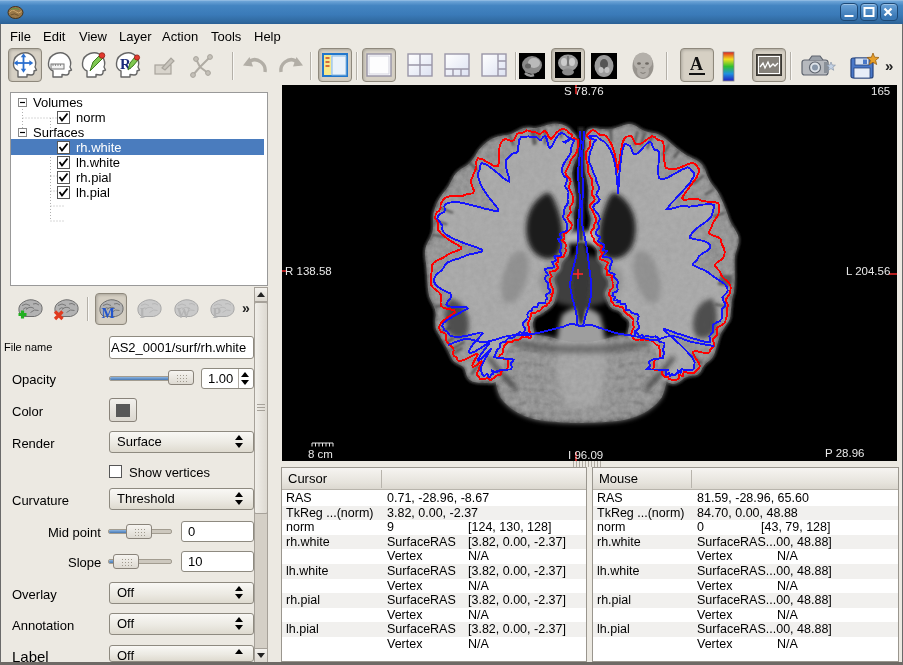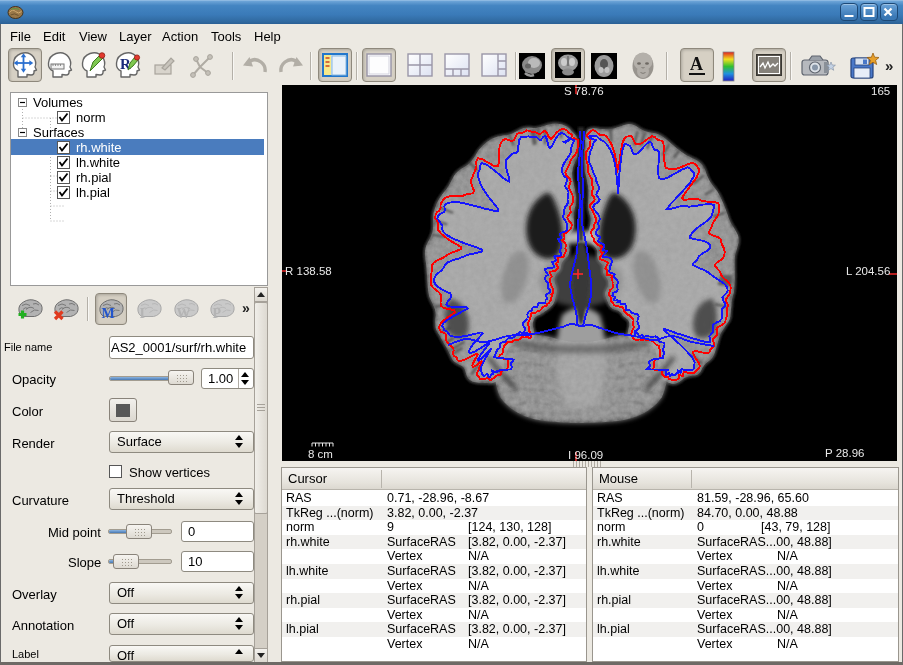--- a/index.html
+++ b/index.html
@@ -331,21 +331,21 @@
 <div class="a" style="left:12px;top:587px;font-size:13px">Overlay</div>
 <div class="combo a" style="left:109px;top:582px;width:145px;height:22px"></div>
 <div class="a" style="left:117px;top:585px;font-size:13px">Off</div>
 <div class="ar a" style="left:235px;top:586px;border-bottom:5px solid #000"></div>
     <div class="ar a" style="left:235px;top:594px;border-top:5px solid #000"></div>
 <div class="a" style="left:12px;top:618px;font-size:13px">Annotation</div>
 <div class="combo a" style="left:109px;top:613px;width:145px;height:22px"></div>
 <div class="a" style="left:117px;top:616px;font-size:13px">Off</div>
 <div class="ar a" style="left:235px;top:617px;border-bottom:5px solid #000"></div>
     <div class="ar a" style="left:235px;top:625px;border-top:5px solid #000"></div>
-<div class="a" style="left:12px;top:648px;font-size:11px">Label</div>
+<div class="a" style="left:12px;top:648px;font-size:15px">Label</div>
 <div class="combo a" style="left:109px;top:645px;width:145px;height:17px"></div>
 <div class="a" style="left:117px;top:648px;font-size:13px">Off</div>
 <div class="ar a" style="left:235px;top:649px;border-bottom:5px solid #000"></div>
 <div class="a" style="left:254px;top:287px;width:14px;height:376px;background:#d4cfc6;border:1px solid #a6a199"></div>
 <div class="a" style="left:254px;top:287px;width:14px;height:15px;background:linear-gradient(#f4f2ee,#dcd8d0);border:1px solid #a6a199"></div>
 <div class="ar a" style="left:257px;top:292px;border-bottom:5px solid #222"></div>
 <div class="a" style="left:254px;top:648px;width:14px;height:15px;background:linear-gradient(#f4f2ee,#dcd8d0);border:1px solid #a6a199"></div>
 <div class="ar a" style="left:257px;top:653px;border-top:5px solid #222"></div>
 <div class="a" style="left:254px;top:302px;width:14px;height:212px;background:linear-gradient(90deg,#f0eee9,#ddd9d1);border:1px solid #a6a199;border-radius:2px"></div>
 <div class="a" style="left:257px;top:404px;width:8px;height:1px;background:#a6a199;box-shadow:0 3px 0 #a6a199,0 6px 0 #a6a199"></div>

